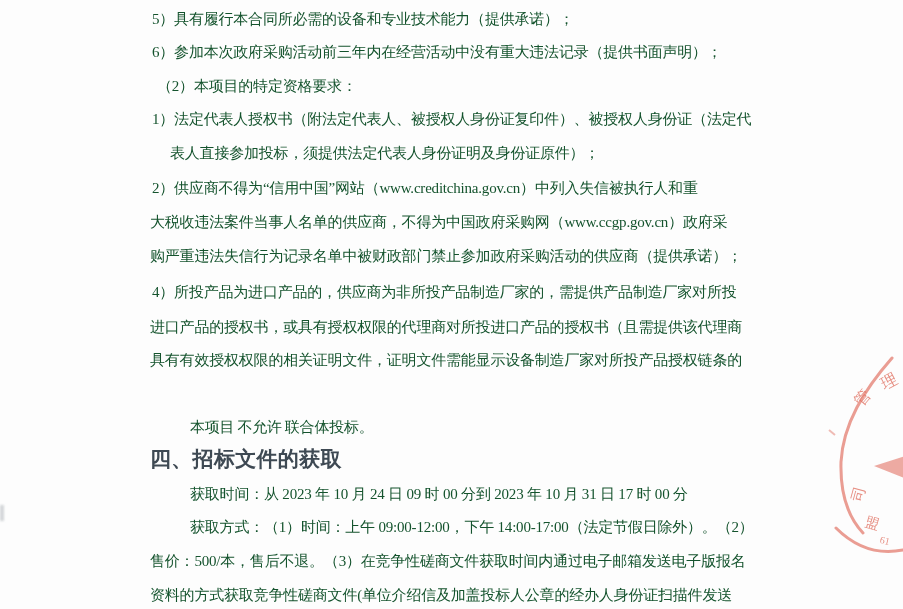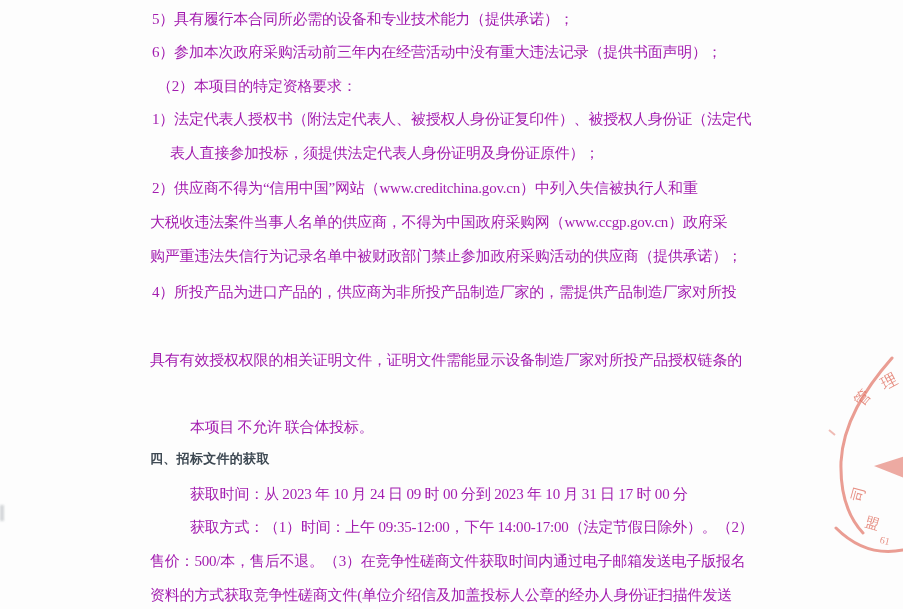--- a/index.html
+++ b/index.html
@@ -10,25 +10,25 @@
     overflow:hidden;
     font-family:"Liberation Serif","DejaVu Serif",serif;
   }
   .textblock { position:absolute; left:150px; top:0; width:625px; height:609px; }
   .line {
     position:absolute;
     white-space:nowrap;
     font-size:15px;
     letter-spacing:-0.2px;
     line-height:20px;
-    color:#a21caf;
+    color:#14532d;
   }
   .heading {
     font-weight:bold;
-    font-size:13px;
+    font-size:21px;
     color:#3e4953;
     letter-spacing:0.3px;
   }
   .em-italic { margin:0 3px; }
   .stamp {
     position:absolute;
     left:826px; top:344px;
     width:77px; height:222px;
     pointer-events:none;
   }
@@ -55,30 +55,31 @@
 
     <div class="line" style="top:9px;   left:2px;">5）具有履行本合同所必需的设备和专业技术能力（提供承诺）；</div>
     <div class="line" style="top:42px;  left:2px;">6）参加本次政府采购活动前三年内在经营活动中没有重大违法记录（提供书面声明）；</div>
     <div class="line" style="top:76px;  left:7px;">（2）本项目的特定资格要求：</div>
     <div class="line" style="top:109px; left:2px;">1）法定代表人授权书（附法定代表人、被授权人身份证复印件）、被授权人身份证（法定代</div>
     <div class="line" style="top:143px; left:0px;margin-left:20px;">表人直接参加投标，须提供法定代表人身份证明及身份证原件）；</div>
     <div class="line" style="top:178px; left:2px;">2）供应商不得为“信用中国”网站（www.creditchina.gov.cn）中列入失信被执行人和重</div>
     <div class="line" style="top:212px; left:0px;">大税收违法案件当事人名单的供应商，不得为中国政府采购网（www.ccgp.gov.cn）政府采</div>
     <div class="line" style="top:246px; left:0px;">购严重违法失信行为记录名单中被财政部门禁止参加政府采购活动的供应商（提供承诺）；</div>
     <div class="line" style="top:282px; left:2px;">4）所投产品为进口产品的，供应商为非所投产品制造厂家的，需提供产品制造厂家对所投</div>
+    <div class="line" style="top:317px; left:0px;">进口产品的授权书，或具有授权权限的代理商对所投进口产品的授权书（且需提供该代理商</div>
     <div class="line" style="top:350px; left:0px;">具有有效授权权限的相关证明文件，证明文件需能显示设备制造厂家对所投产品授权链条的</div>
 
     <div class="line" style="top:417px; left:40px;">
       <span>本项目</span><span class="em-italic">不允许</span><span>联合体投标。</span>
     </div>
 
     <div class="line heading" style="top:449px; left:0px;">四、招标文件的获取</div>
 
     <div class="line" style="top:484px; left:40px;">获取时间：从 2023 年 10 月 24 日 09 时 00 分到 2023 年 10 月 31 日 17 时 00 分</div>
-    <div class="line" style="top:517px; left:40px;">获取方式：（1）时间：上午 09:35-12:00，下午 14:00-17:00（法定节假日除外）。（2）</div>
+    <div class="line" style="top:517px; left:40px;">获取方式：（1）时间：上午 09:00-12:00，下午 14:00-17:00（法定节假日除外）。（2）</div>
     <div class="line" style="top:551px; left:0px;">售价：500/本，售后不退。（3）在竞争性磋商文件获取时间内通过电子邮箱发送电子版报名</div>
     <div class="line" style="top:585px; left:0px;">资料的方式获取竞争性磋商文件(单位介绍信及加盖投标人公章的经办人身份证扫描件发送</div>
 
   </div>
 
   <svg class="stamp" viewBox="0 0 77 222" aria-hidden="true">
 
     <path d="M66,14 C38,46 17,80 15,118 C14,152 23,174 37,189" fill="none" stroke="#e17465" stroke-width="3" stroke-linecap="round" opacity="0.7"></path>
 
     <path d="M10,184 C30,204 52,211 77,206" fill="none" stroke="#e17465" stroke-width="3" stroke-linecap="round" opacity="0.7"></path>

